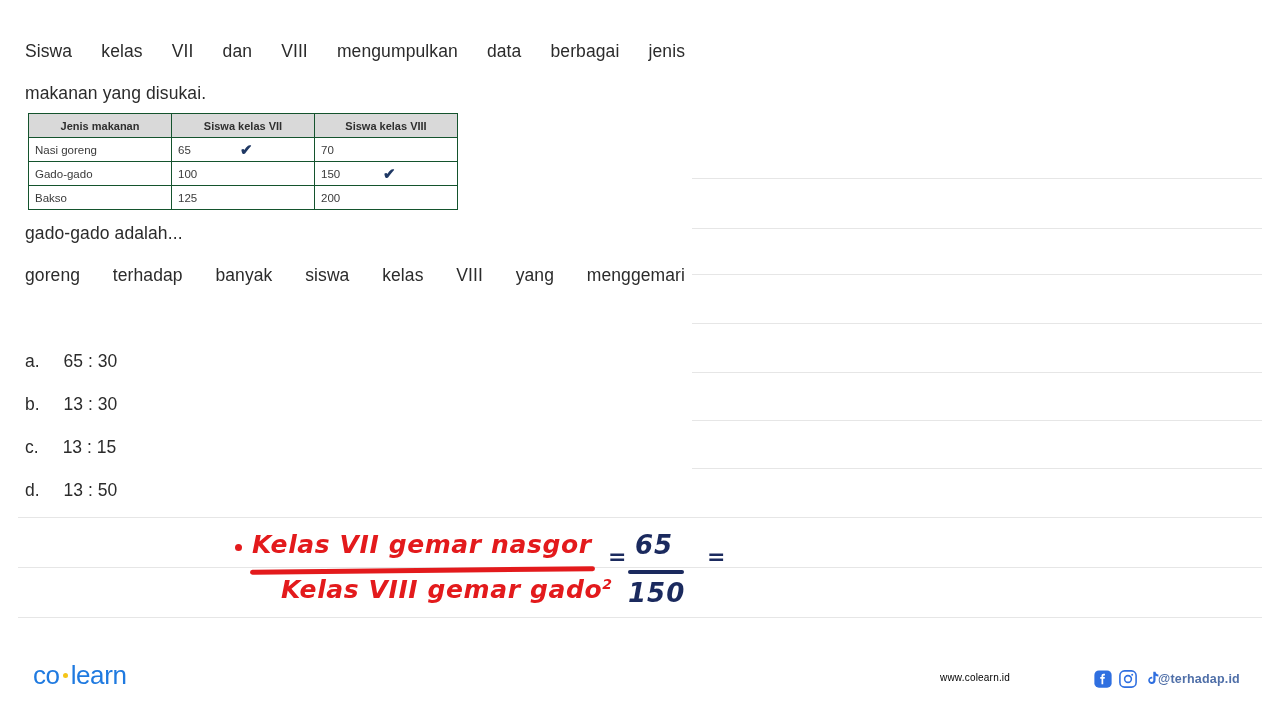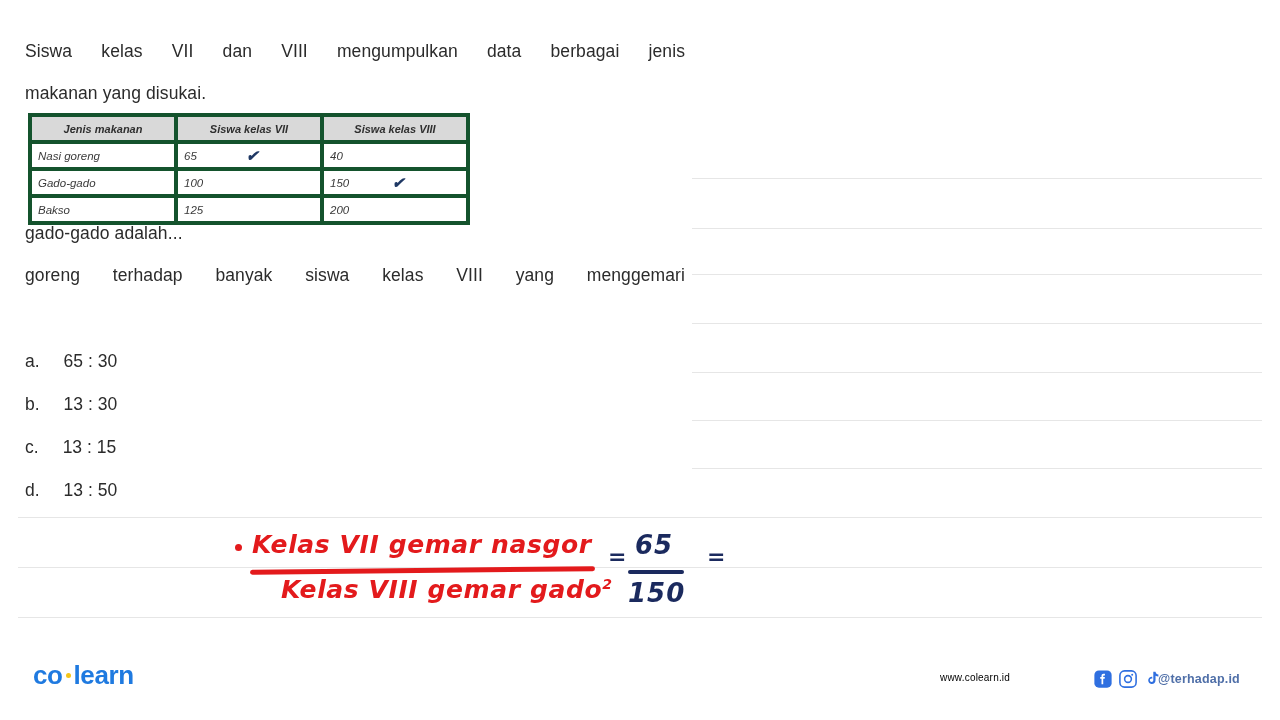--- a/index.html
+++ b/index.html
@@ -47,29 +47,28 @@
     position: absolute;
     left: 28px;
     top: 113px;
     width: 390px;
     border-collapse: collapse;
     table-layout: fixed;
     font-size: 11.5px;
     color: #3a3a3a;
   }
   #food-table th, #food-table td {
-    border: 4px solid #14532d;
+    border: 1px solid #14532d;
     padding: 2px 6px;
     height: 19px;
     text-align: left;
     font-weight: normal;
     background: #ffffff;
     vertical-align: middle;
     position: relative;
-    font-style: italic;
   }
   #food-table thead th {
     background: #d9d9d9;
     font-weight: bold;
     color: #2f2f2f;
     font-size: 11px;
     text-align: center;
   }
   #food-table thead th.left-head { text-align: center; }
   .col-food { width: 130px; }
@@ -166,21 +165,21 @@
     background: #1b2a5e;
     border-radius: 2px;
   }
 
   
   #footer-logo {
     position: absolute;
     left: 33px;
     top: 660px;
     font-size: 26px;
-    font-weight: bold;
+    font-weight: normal;
     color: #1f7ae0;
     letter-spacing: -.4px;
     text-align: right;
   }
   #logo-dot {
     display: inline-block;
     width: 5px; height: 5px;
     border-radius: 50%;
     background: #f5c518;
     vertical-align: middle;
@@ -242,21 +241,21 @@
     </tr>
   </thead>
   <tbody>
     <tr>
       <td>Nasi goreng</td>
       <td>
         <span>65</span>
         <span class="tick t-vii">✔</span>
       </td>
       <td>
-        <span>40</span>
+        <span>70</span>
         <span class="tick t-viii"></span>
       </td>
     </tr>
     <tr>
       <td>Gado-gado</td>
       <td>
         <span>100</span>
         <span class="tick t-vii"></span>
       </td>
       <td>

